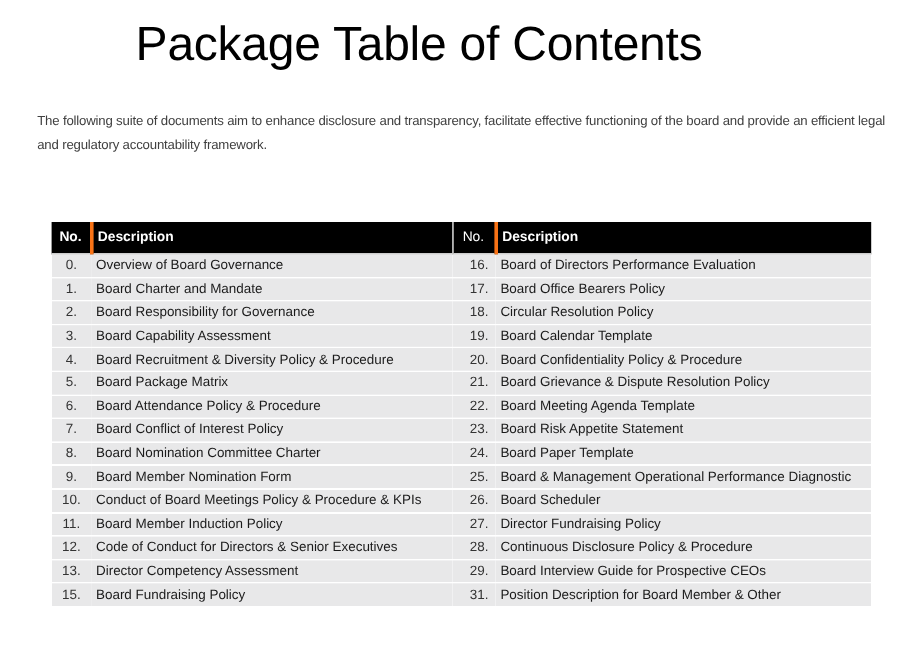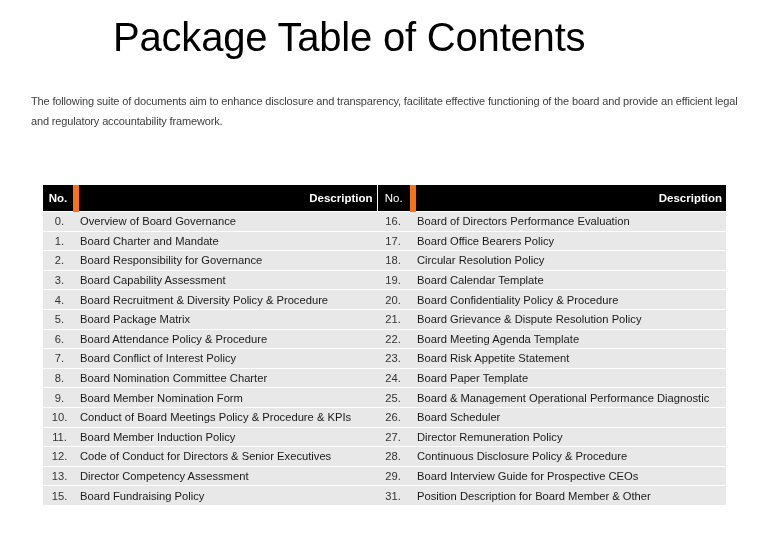--- a/index.html
+++ b/index.html
@@ -49,43 +49,43 @@
     }
     .toc col.no-l { width: 33px; }
     .toc col.desc-l { width: 301px; }
     .toc col.no-r { width: 36px; }
     .toc col.desc-r { width: 313px; }
     .toc thead th {
       background: #000;
       color: #fff;
       height: 26px;
       padding: 0 4px;
-      text-align: right;
+      text-align: left;
       font-size: 11.5px;
       font-weight: bold;
-      border-left: 6px solid #f97316;
+      border-left: 3px solid #f97316;
     }
     .toc thead th:first-child { border-left: none; text-align: center; }
     .toc thead th.no-r-h { font-weight: normal; text-align: center; border-left: 1px solid #fff; }
     .toc tbody td {
       background: #e8e8e9;
       height: 18.6px;
       padding: 0 4px;
       border-top: 1px solid #ffffff;
       color: #1a1a1a;
       white-space: nowrap;
       overflow: hidden;
     }
     .toc tbody td.num {
       color: #333;
       text-align: center;
       padding: 0 2px;
     }
     .toc tbody td.num-r {
-      text-align: center;
+      text-align: right;
       padding-right: 6px;
     }
     .toc tbody td.desc { padding-left: 4px; }
   </style>
 </head>
 <body>
 
 <h1 class="title">Package Table of Contents</h1>
 <p class="intro">The following suite of documents aim to enhance disclosure and transparency, facilitate effective functioning of the board and provide an efficient legal and regulatory accountability framework.</p>
 
@@ -168,21 +168,21 @@
       <tr>
         <td class="num">10.</td>
         <td class="desc">Conduct of Board Meetings Policy &amp; Procedure &amp; KPIs</td>
         <td class="num num-r">26.</td>
         <td class="desc">Board Scheduler</td>
       </tr>
       <tr>
         <td class="num">11.</td>
         <td class="desc">Board Member Induction Policy</td>
         <td class="num num-r">27.</td>
-        <td class="desc">Director Remuneration Policy</td>
+        <td class="desc">Director Fundraising Policy</td>
       </tr>
       <tr>
         <td class="num">12.</td>
         <td class="desc">Code of Conduct for Directors &amp; Senior Executives</td>
         <td class="num num-r">28.</td>
         <td class="desc">Continuous Disclosure Policy &amp; Procedure</td>
       </tr>
       <tr>
         <td class="num">13.</td>
         <td class="desc">Director Competency Assessment</td>

